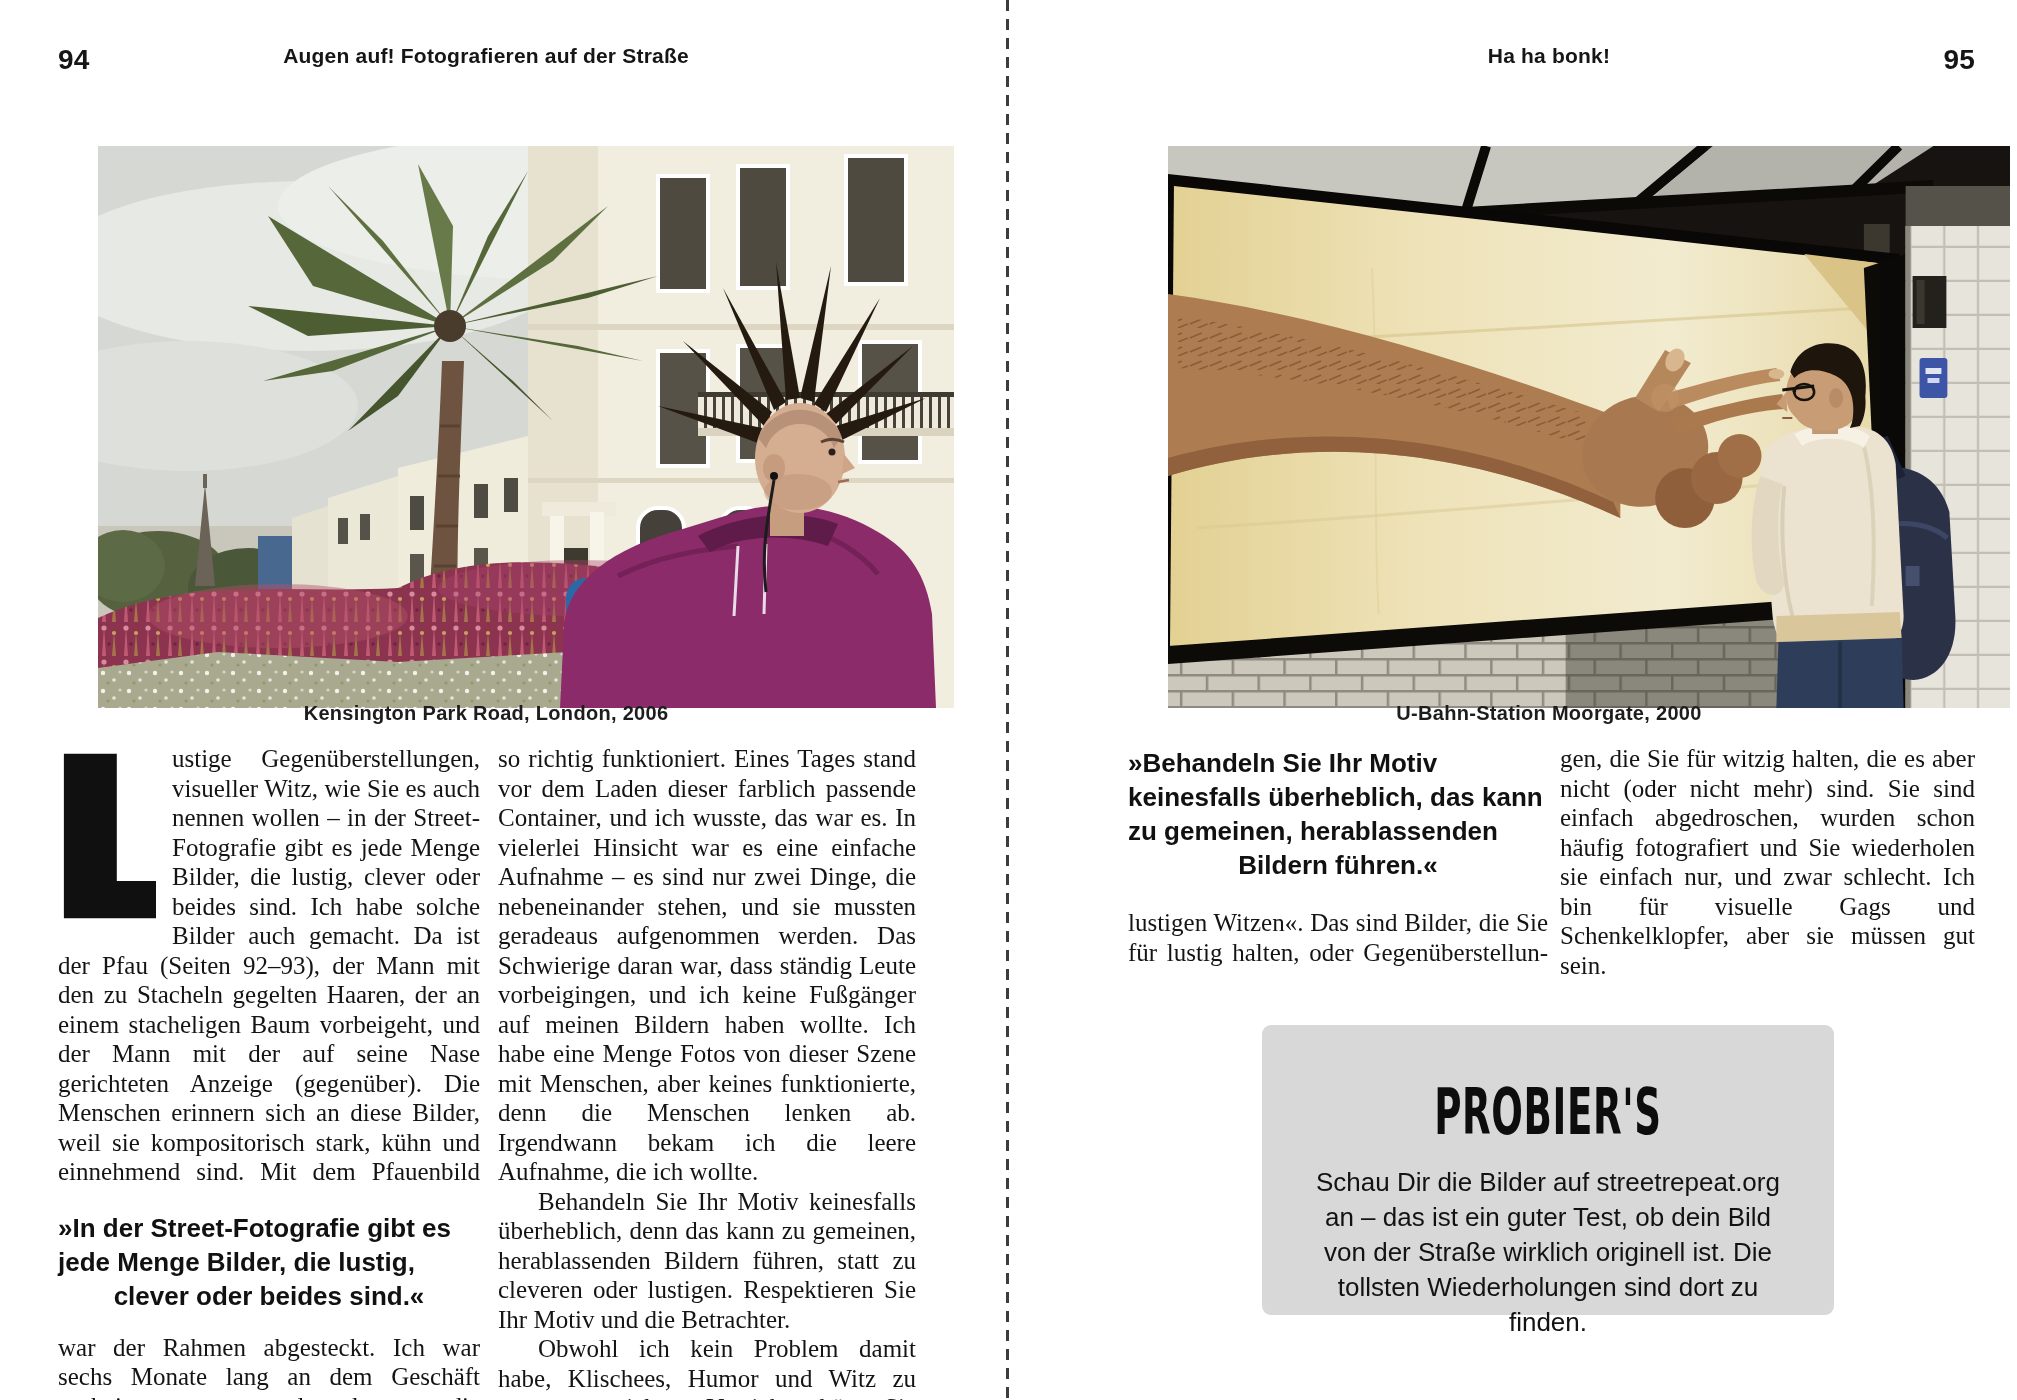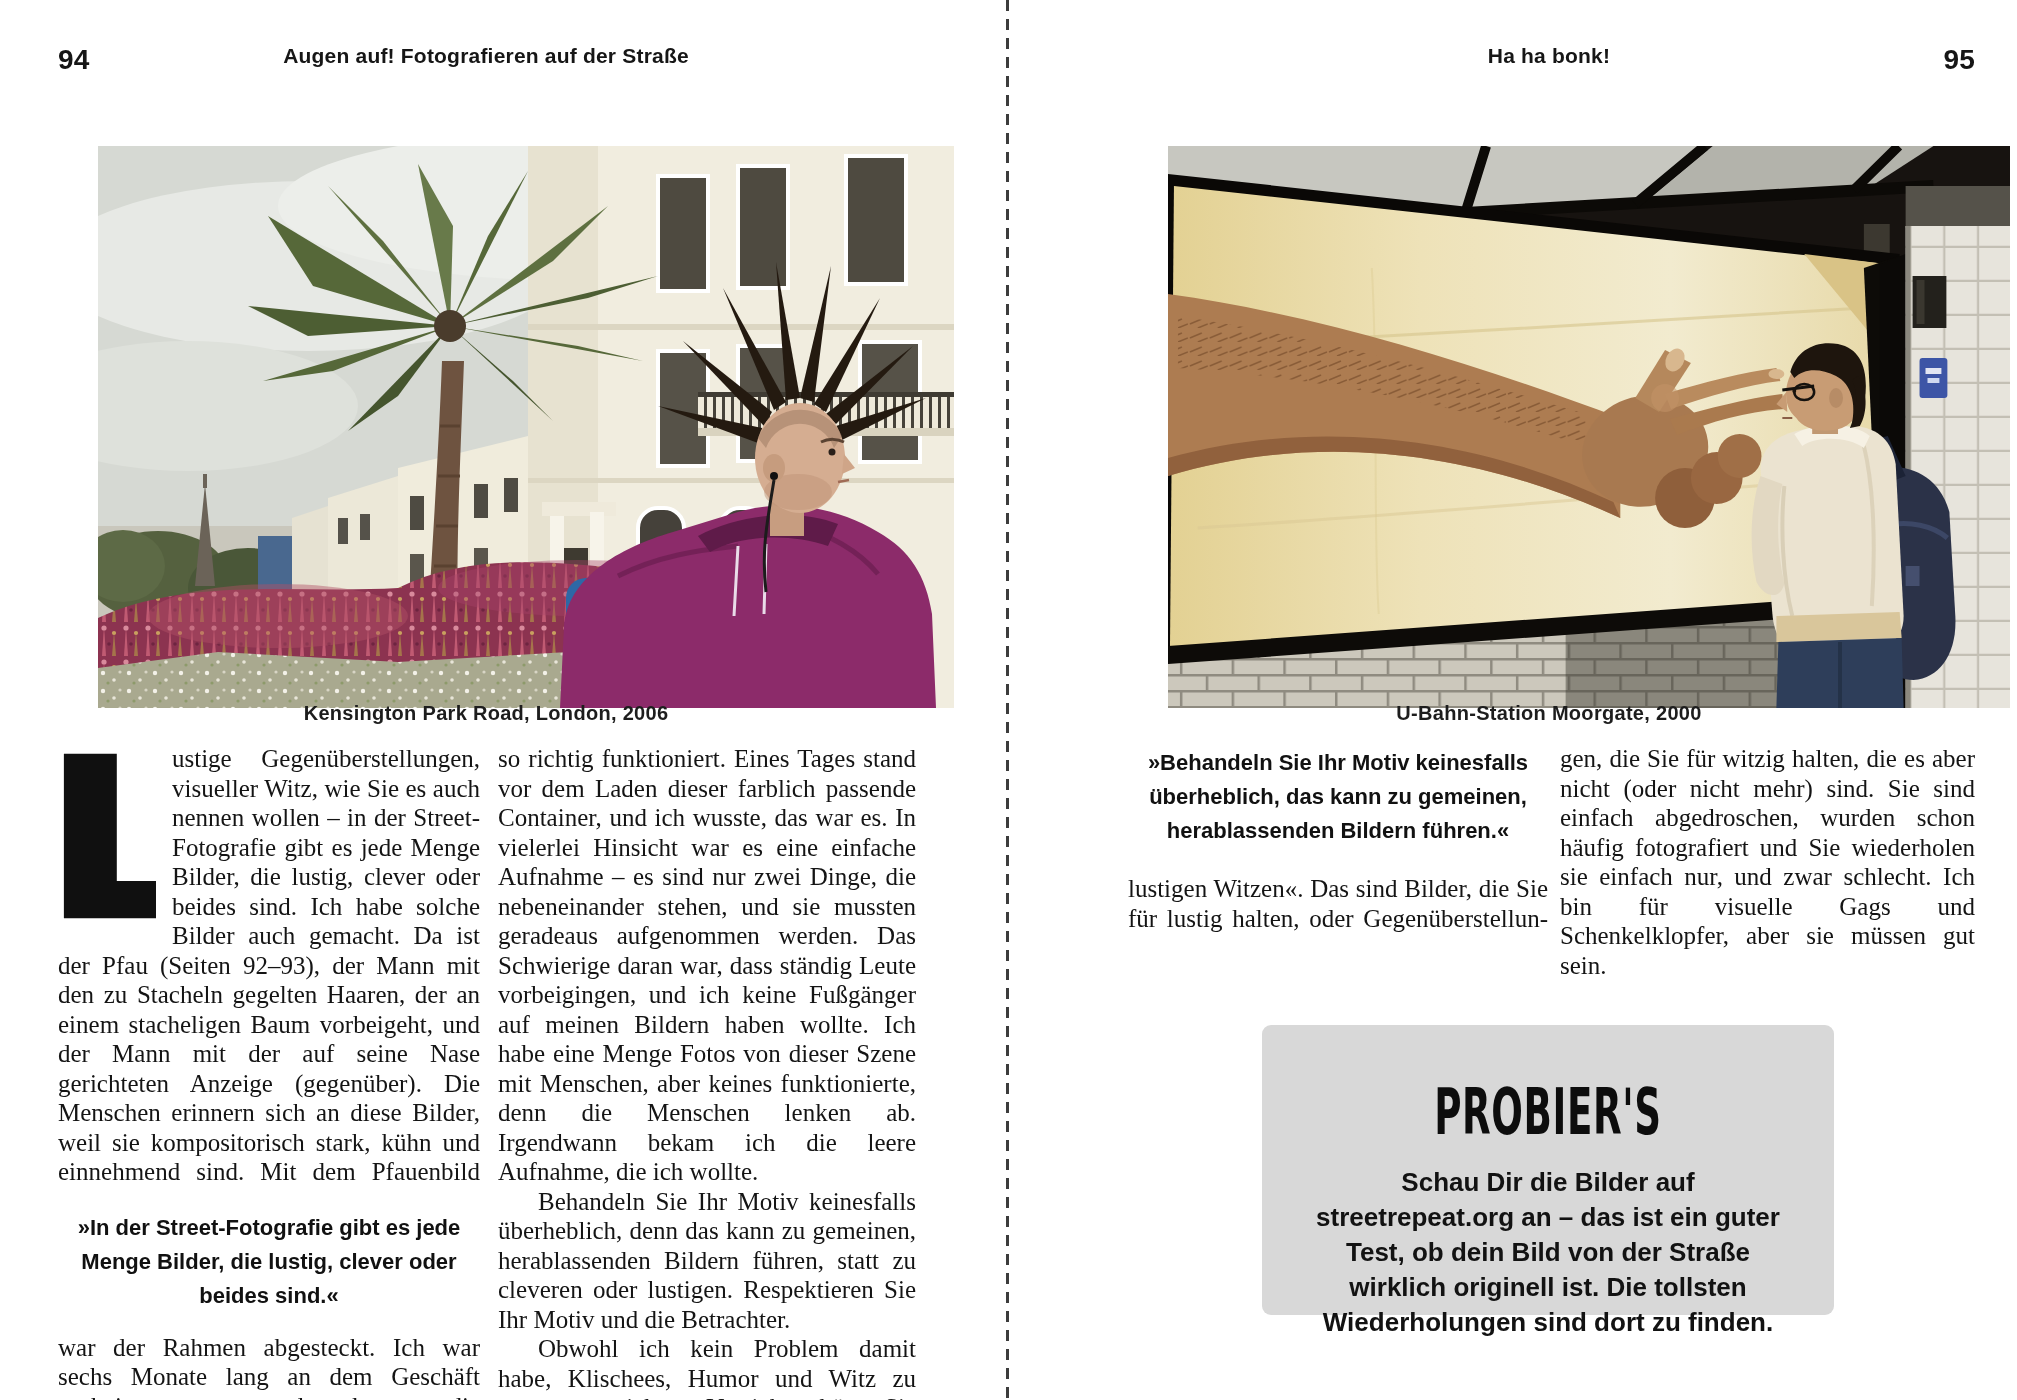--- a/index.html
+++ b/index.html
@@ -30,38 +30,38 @@
   #colL2{left:498px;width:418px;}
   #colR1{left:1128px;width:420px;}
   #colR2{left:1560px;width:415px;}
   .col p{margin:0;}
   .cont{text-align-last:justify;}
   .indent{text-indent:40px;}
 
   .dropcap{float:left;margin:6px 16px 2px 0;}
   .pq{
     font-family:"Liberation Sans", sans-serif;font-weight:bold;
-    font-size:22px;line-height:34px;text-align:center;text-align-last:center;
+    font-size:26px;line-height:34px;text-align:left;text-align-last:center;
     color:#111;
   }
   #pq-left{margin:24px 0 20px 0;}
   #pq-right{margin:2px 0 26px 0;}
 
   #tipbox{
     position:absolute;left:1262px;top:1025px;width:572px;height:290px;
     background:#d8d8d8;border-radius:9px;text-align:center;
   }
   #tipbox-title{
     margin-top:56px;font-family:"DejaVu Sans", sans-serif;font-weight:bold;
     font-size:60px;line-height:60px;letter-spacing:1px;color:#0d0d0d;
     transform:scale(.62,1.08);transform-origin:center;
   }
   #tipbox-body{
     margin:24px auto 0;width:478px;
-    font-weight:bold;font-size:26px;line-height:35px;color:#121212;
+    font-weight:normal;font-size:26px;line-height:35px;color:#121212;
     text-align:center;
   }
   #divider{
     position:absolute;left:1006px;top:0;width:3px;height:1400px;
     background:repeating-linear-gradient(to bottom,#3c3c3c 0 11px,transparent 11px 19px);
   }
 </style>
 </head>
 <body>
 

